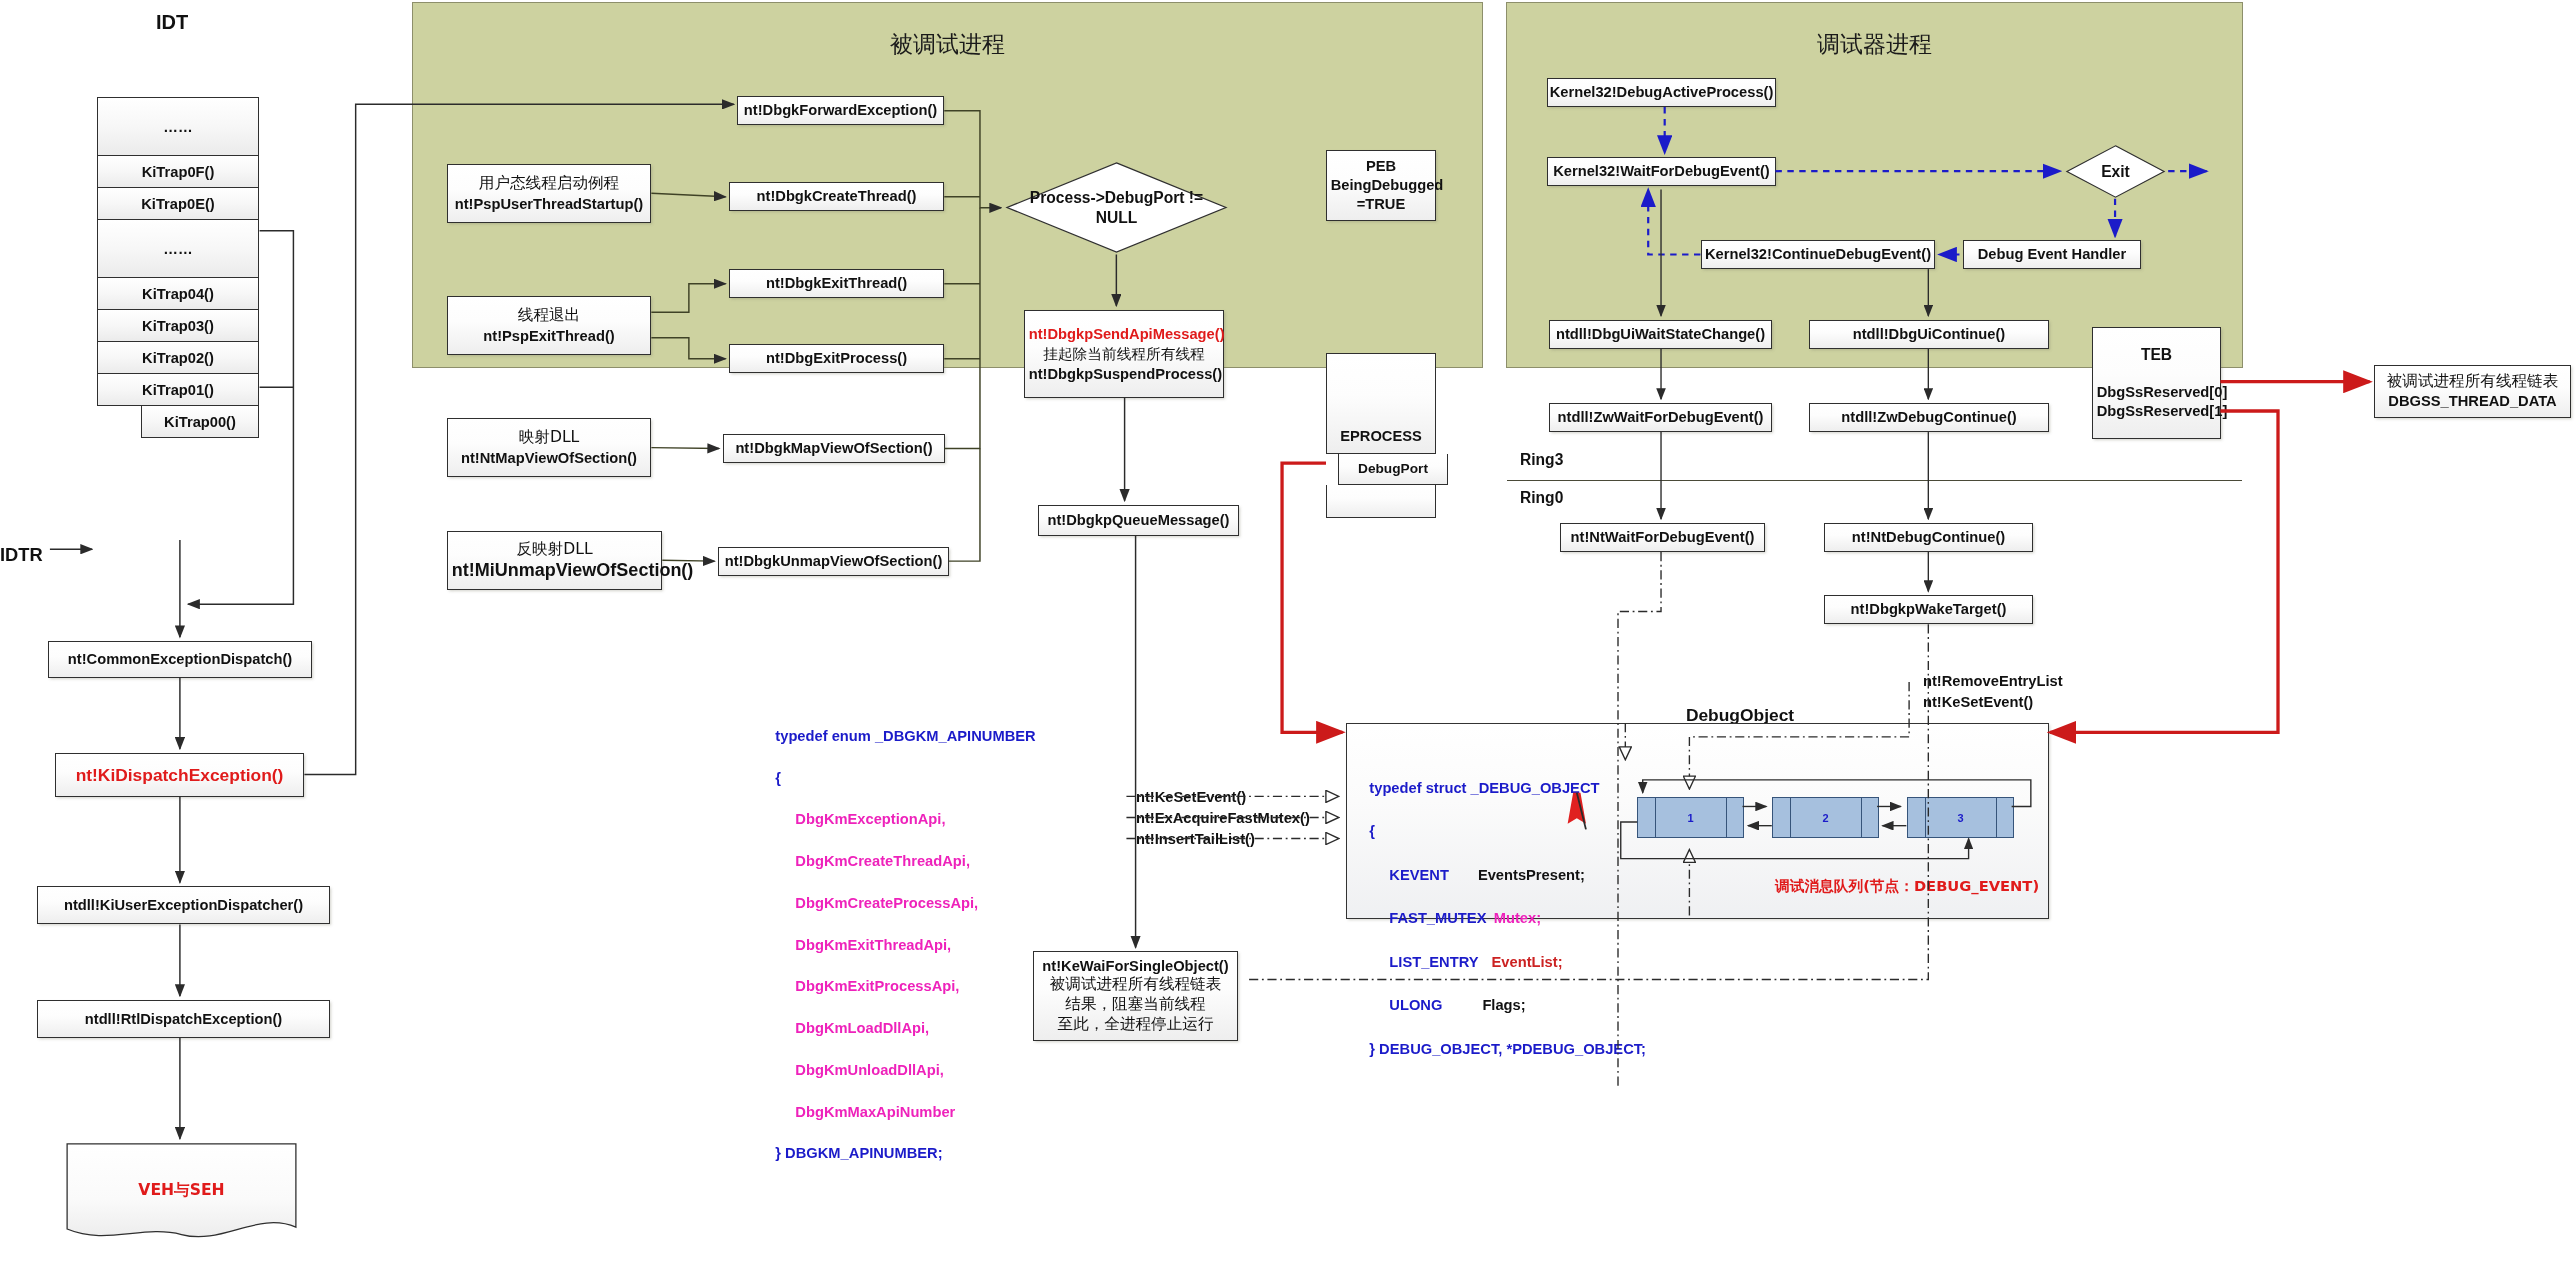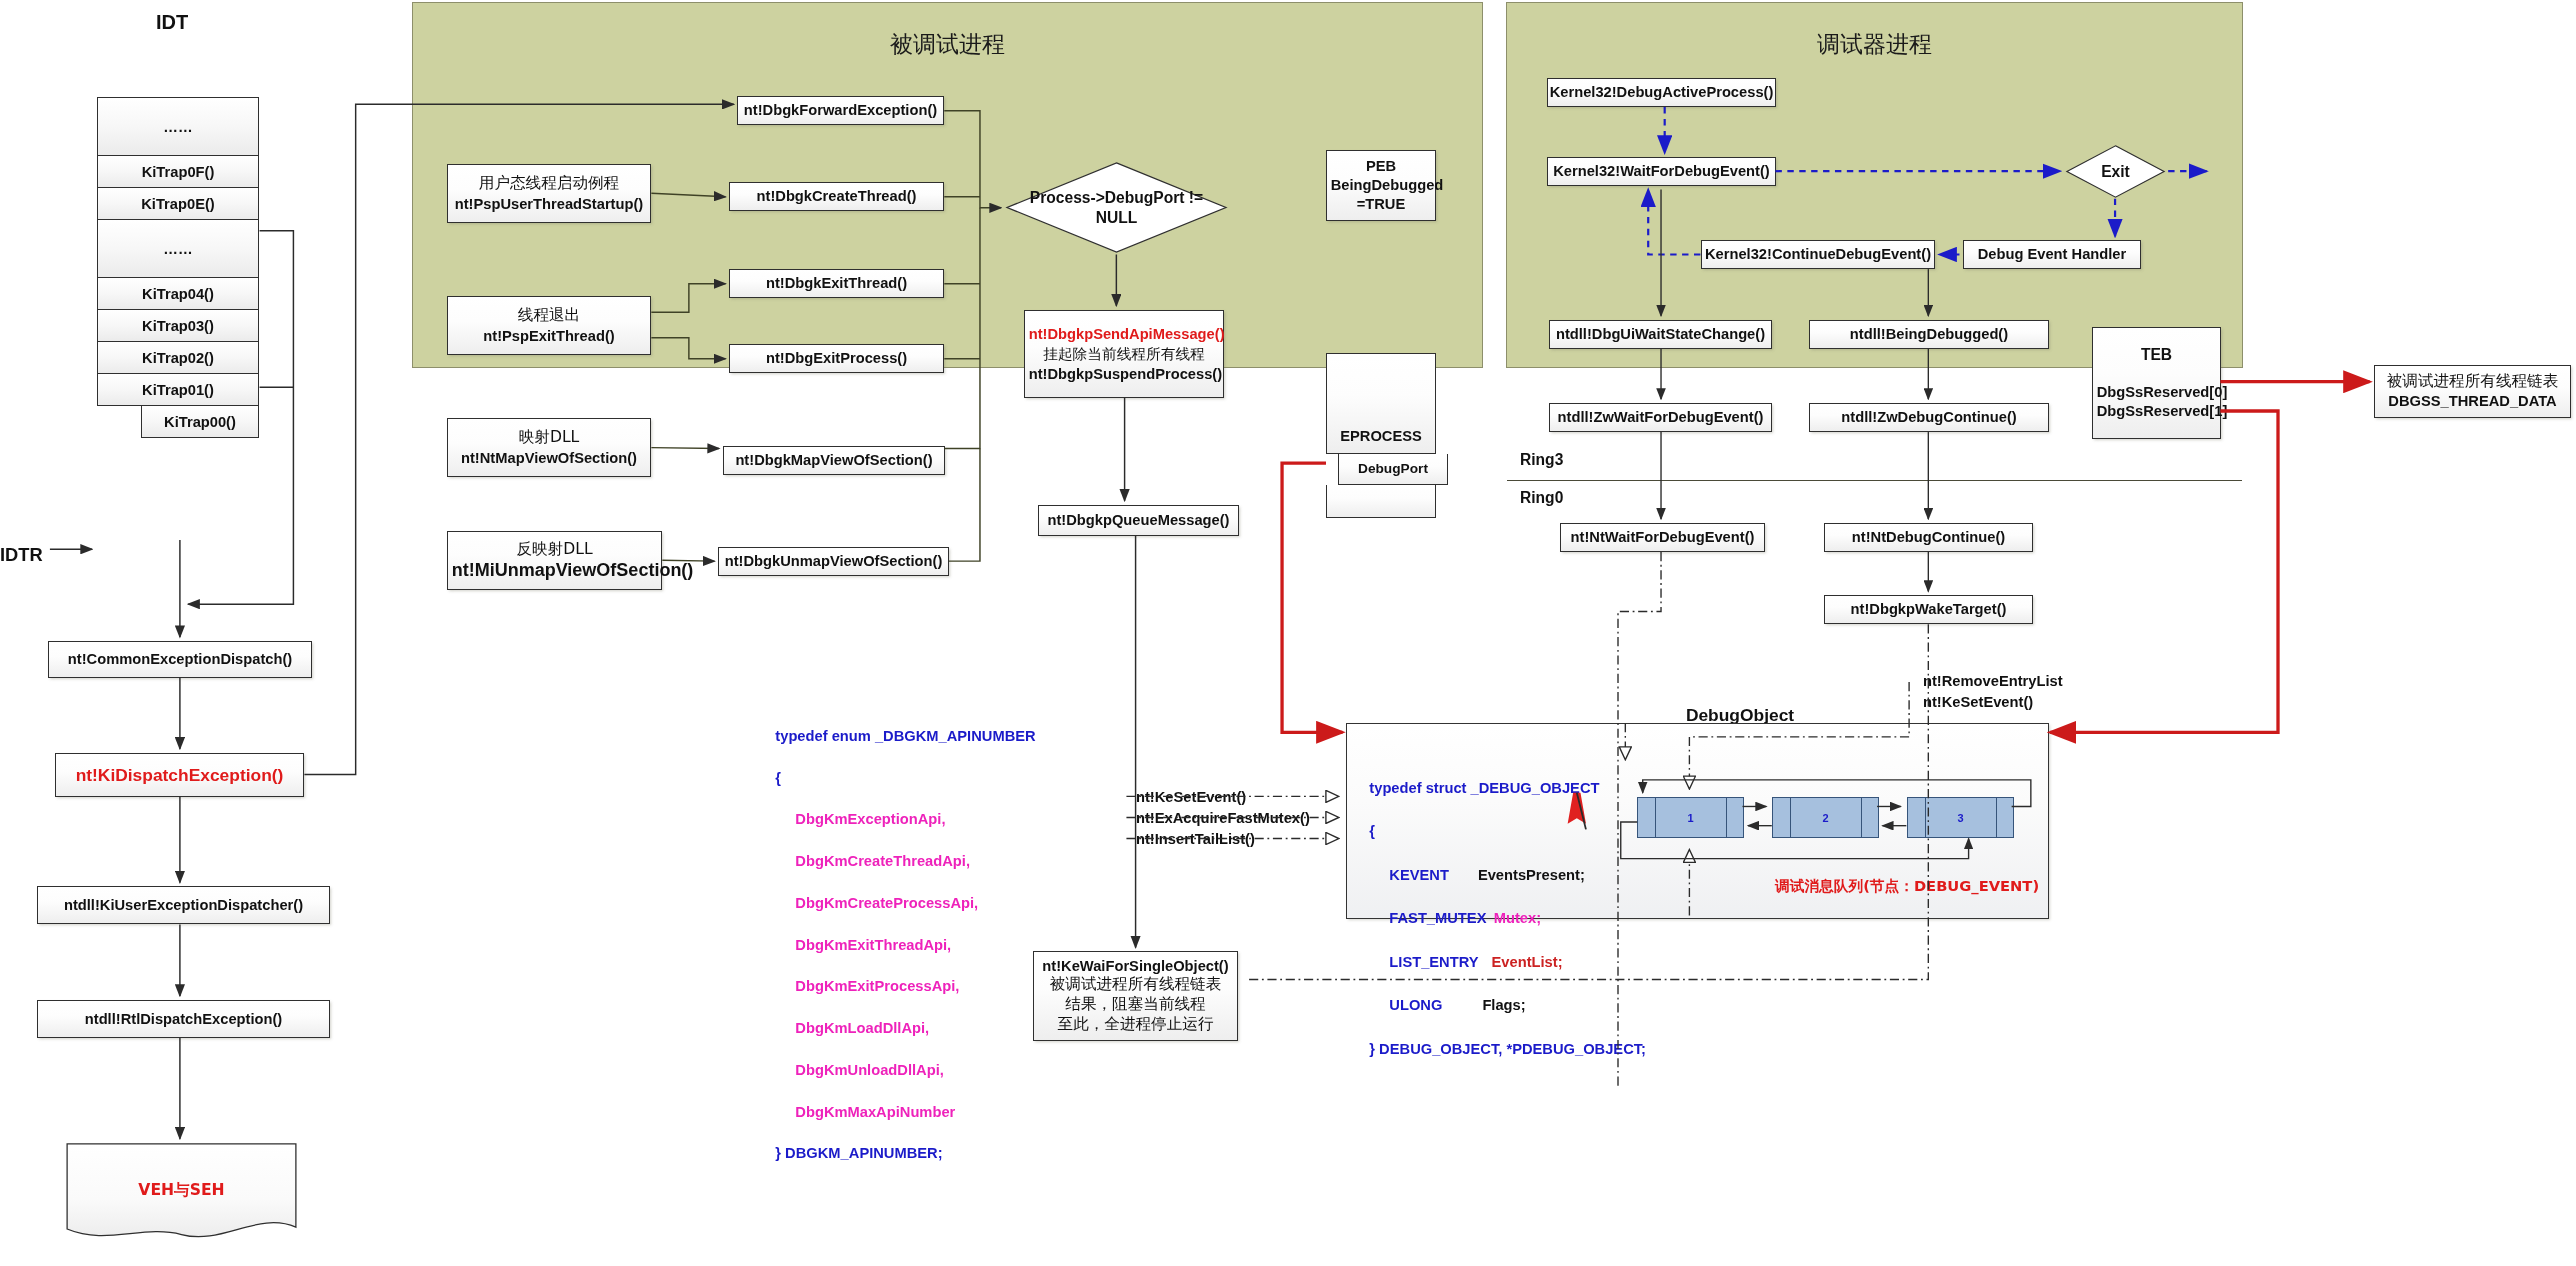--- a/index.html
+++ b/index.html
@@ -186,21 +186,21 @@
   </div>
 
   <div class="abs node" style="left:737px;top:96px;width:207px;height:29px;font-size:14.7px;">nt!DbgkForwardException()</div>
 
   <div class="abs node" style="left:729px;top:182px;width:215px;height:29px;font-size:14.7px;">nt!DbgkCreateThread()</div>
 
   <div class="abs node" style="left:729px;top:269px;width:215px;height:29px;font-size:14.7px;">nt!DbgkExitThread()</div>
 
   <div class="abs node" style="left:729px;top:344px;width:215px;height:29px;font-size:14.7px;">nt!DbgExitProcess()</div>
 
-  <div class="abs node" style="left:723px;top:446px;width:222px;height:29px;font-size:14.7px;">nt!DbgkMapViewOfSection()</div>
+  <div class="abs node" style="left:723px;top:434px;width:222px;height:29px;font-size:14.7px;">nt!DbgkMapViewOfSection()</div>
 
   <div class="abs node" style="left:718px;top:547px;width:231px;height:29px;font-size:14.7px;">nt!DbgkUnmapViewOfSection()</div>
 
   <div class="diamond" style="left:1005px;top:161px;width:223px;height:93px;">
     <svg width="223" height="93" viewBox="0 0 244 102" style="position:absolute;left:0;top:0;">
       <polygon points="122,2 242,51 122,100 2,51" fill="#ffffff" stroke="#2f2f2f" stroke-width="1.4"></polygon>
     </svg>
     <div class="dlabel" style="padding:0 20px;">Process-&gt;DebugPort != NULL</div>
   </div>
 
@@ -238,21 +238,21 @@
     </svg>
     <div class="dlabel">Exit</div>
   </div>
 
   <div class="abs node" style="left:1701px;top:240px;width:234px;height:29px;font-size:14.7px;">Kernel32!ContinueDebugEvent()</div>
 
   <div class="abs node" style="left:1963px;top:240px;width:178px;height:29px;font-size:14.7px;">Debug Event Handler</div>
 
   <div class="abs node" style="left:1549px;top:320px;width:223px;height:29px;font-size:14.7px;">ntdll!DbgUiWaitStateChange()</div>
 
-  <div class="abs node" style="left:1809px;top:320px;width:240px;height:29px;font-size:14.7px;">ntdll!BeingDebugged()</div>
+  <div class="abs node" style="left:1809px;top:320px;width:240px;height:29px;font-size:14.7px;">ntdll!DbgUiContinue()</div>
 
   <div class="abs node" style="left:1549px;top:403px;width:223px;height:29px;font-size:14.7px;">ntdll!ZwWaitForDebugEvent()</div>
 
   <div class="abs node" style="left:1809px;top:403px;width:240px;height:29px;font-size:14.7px;">ntdll!ZwDebugContinue()</div>
 
   <div class="abs node" style="left:1560px;top:523px;width:205px;height:29px;font-size:14.7px;text-align:right;">nt!NtWaitForDebugEvent()</div>
 
   <div class="abs node" style="left:1824px;top:523px;width:209px;height:29px;font-size:14.7px;">nt!NtDebugContinue()</div>
 
   <div class="abs node" style="left:1824px;top:595px;width:209px;height:29px;font-size:14.7px;">nt!DbgkpWakeTarget()</div>

